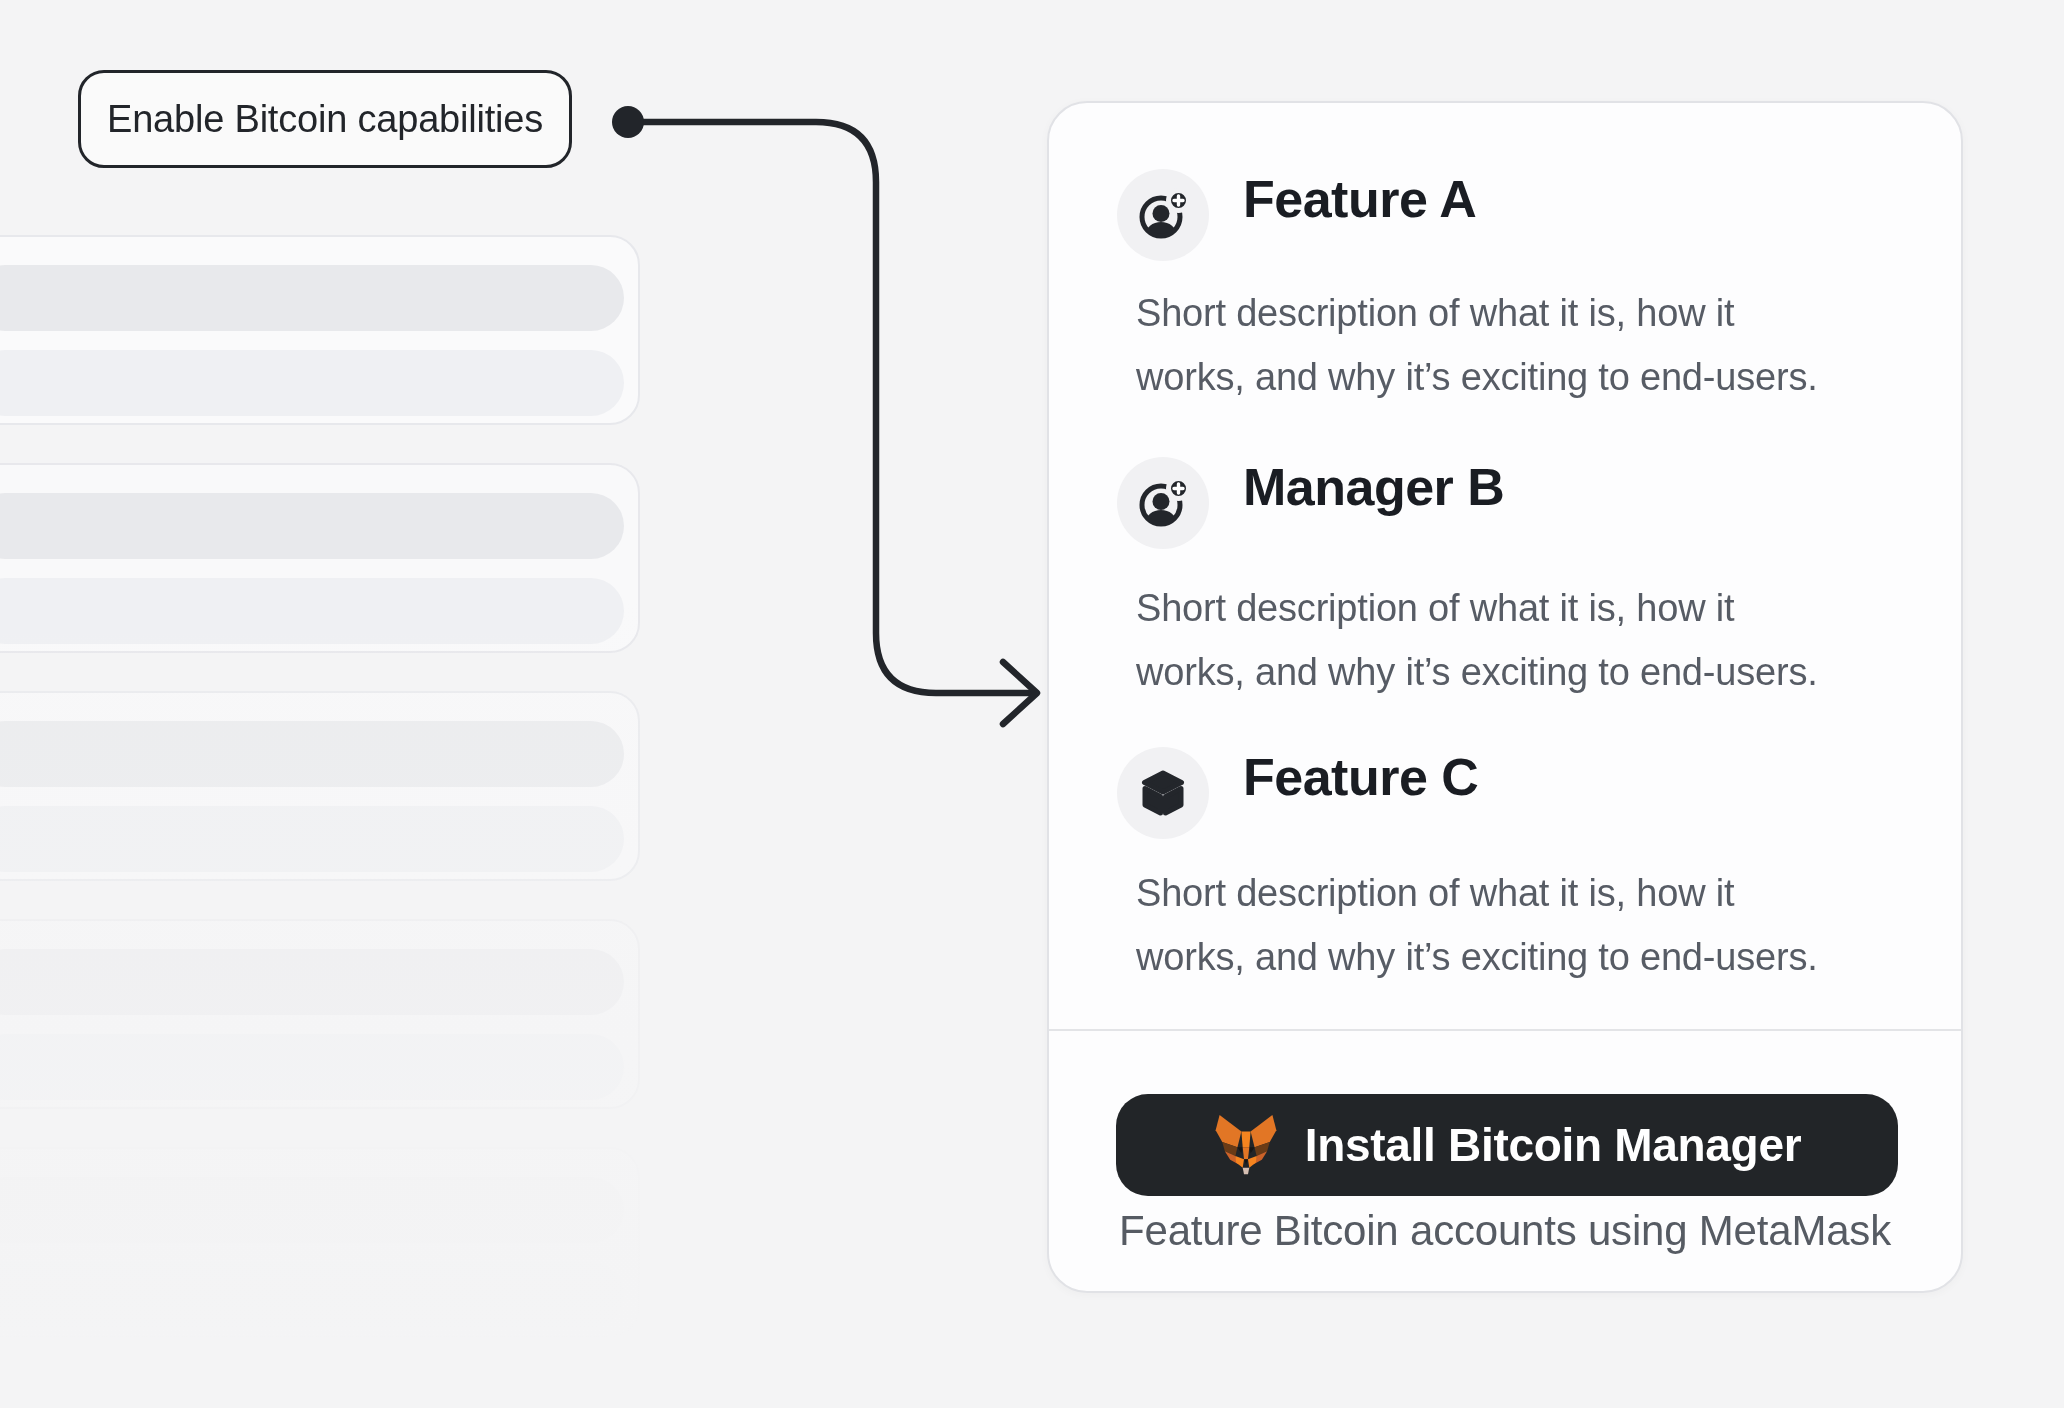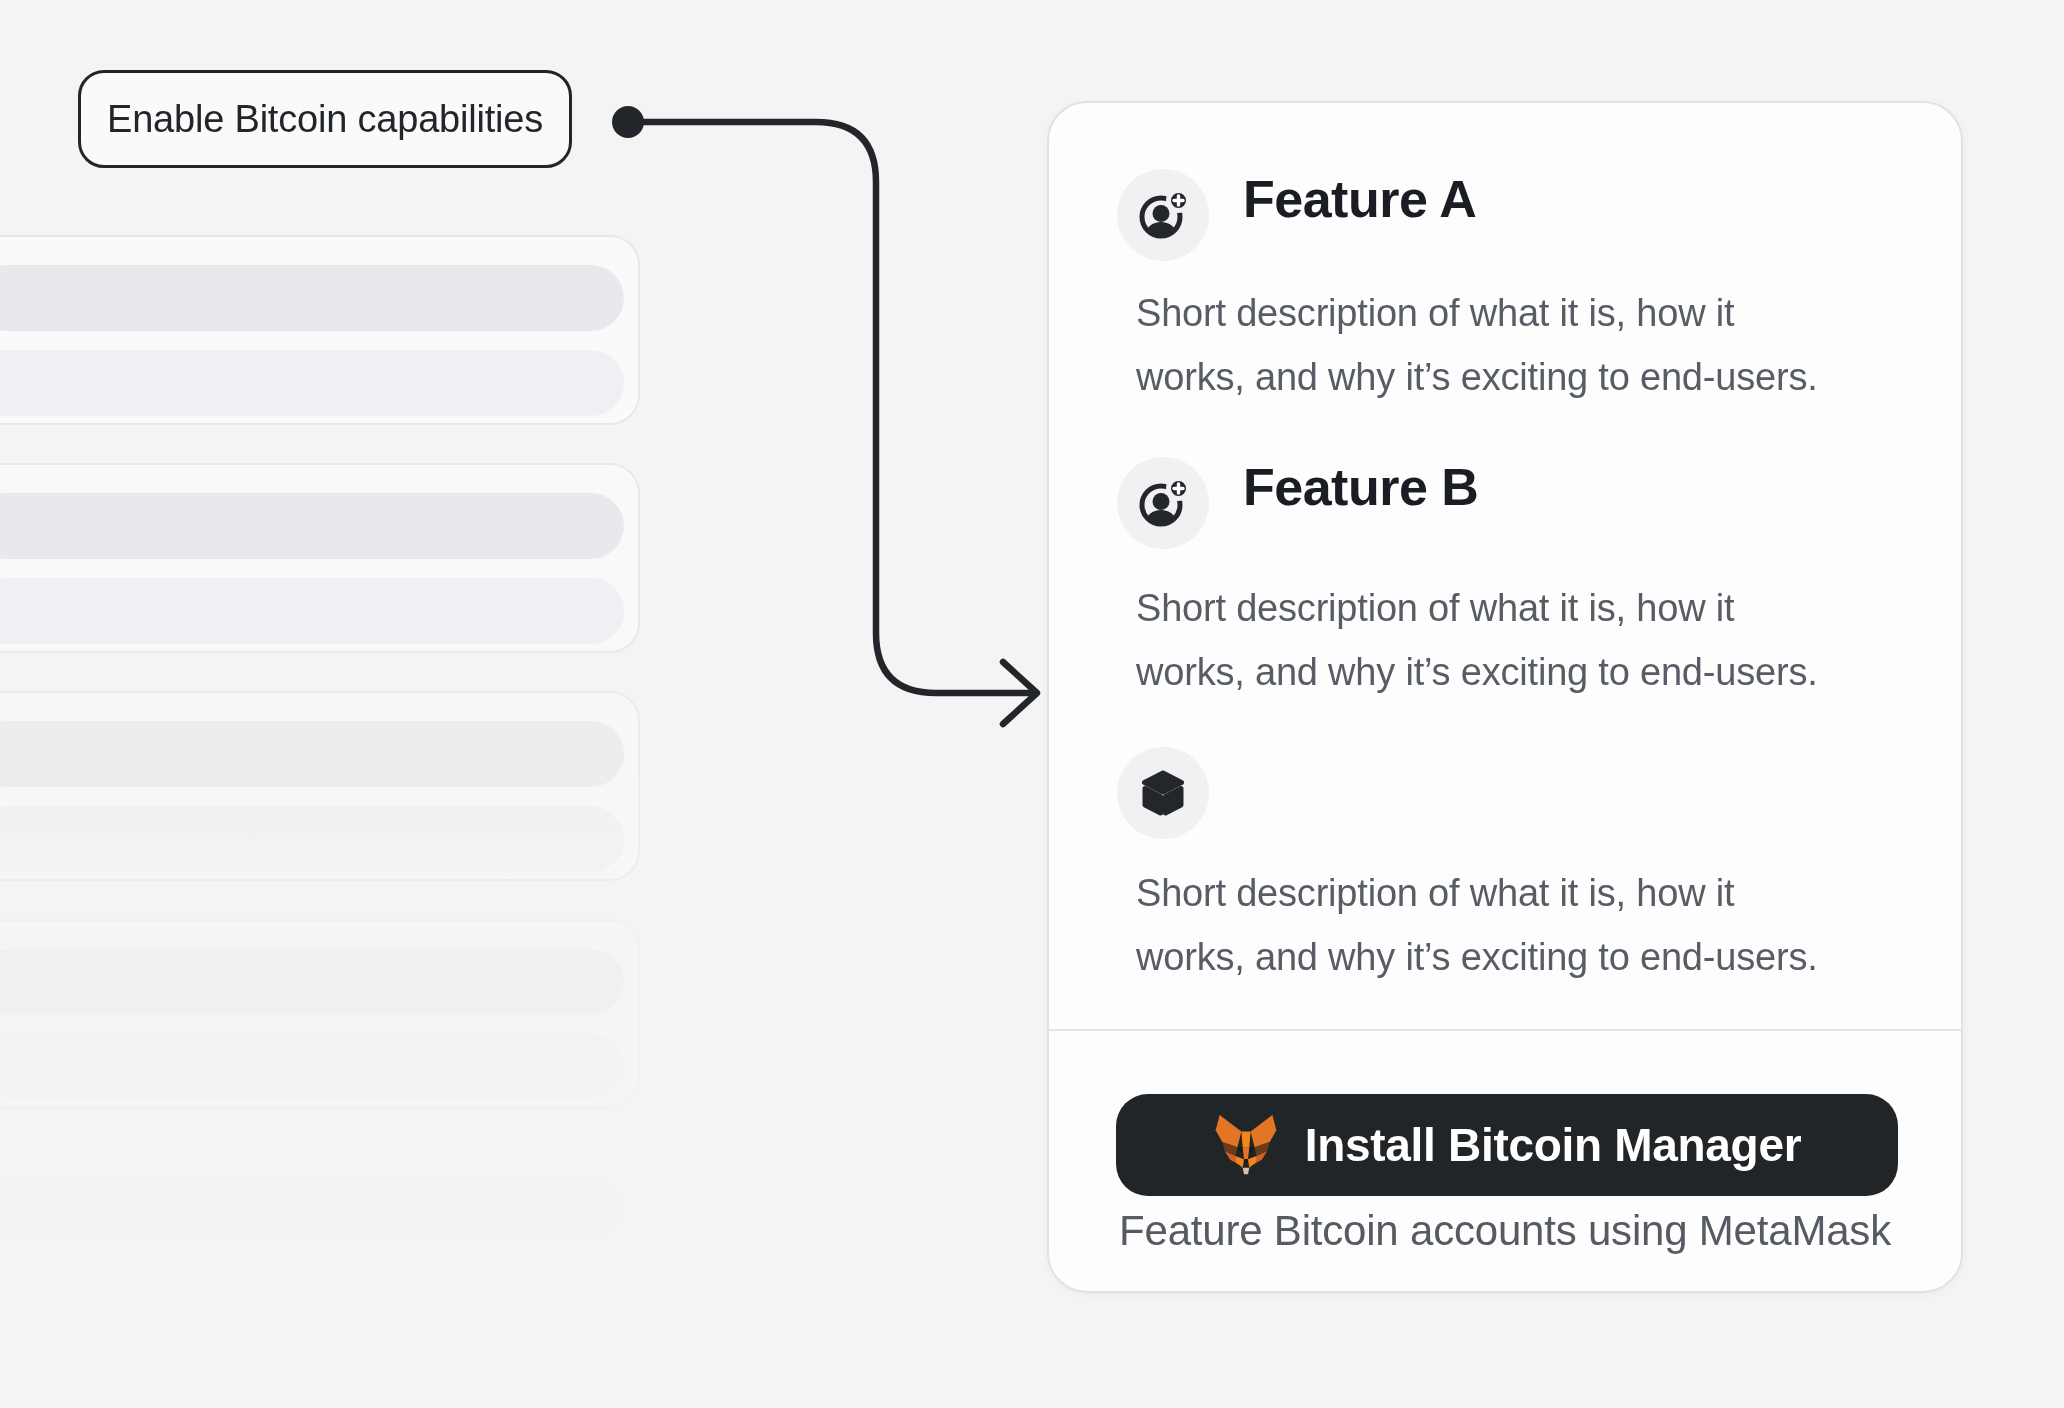--- a/index.html
+++ b/index.html
@@ -233,37 +233,38 @@
                 <circle cx="26" cy="30" r="19"></circle>
               </clipPath>
             </defs>
           <circle cx="26" cy="26.5" r="8.5" fill="#23262b"></circle>
           <ellipse cx="26" cy="47.5" rx="15.5" ry="12.5" fill="#23262b" clip-path="url(#pc2)"></ellipse>
           <circle cx="26" cy="30" r="19" fill="none" stroke="#23262b" stroke-width="5"></circle>
           <circle cx="43.5" cy="13.5" r="10" fill="#23262b" stroke="#f1f1f3" stroke-width="5"></circle>
           <path d="M 43.5,9 V 18 M 39,13.5 H 48" stroke="#ffffff" stroke-width="3.4" stroke-linecap="round"></path>
         </svg>
       </div>
-      <div class="feature-title">Feature B</div>
+      <div class="feature-title">Manager B</div>
     </div>
     <div class="feature-desc fb">
       <span>Short description of what it is, how it</span><br>
       <span>works, and why it’s exciting to end-users.</span>
     </div>
 
     <div class="feature-row fc">
       <div class="icon-circle">
         <svg width="54" height="54" viewBox="0 0 54 54" xmlns="http://www.w3.org/2000/svg">
           <g fill="#23262b" stroke="#23262b" stroke-width="5" stroke-linejoin="round">
             <polygon points="27,7 45.5,16.5 27,26 8.5,16.5"></polygon>
             <polygon points="9,22.5 24.5,30.5 24.5,47 9,39"></polygon>
             <polygon points="45,22.5 29.5,30.5 29.5,47 45,39"></polygon>
           </g>
         </svg>
       </div>
+      <div class="feature-title">Feature C</div>
     </div>
     <div class="feature-desc fc">
       <span>Short description of what it is, how it</span><br>
       <span>works, and why it’s exciting to end-users.</span>
     </div>
 
     <div class="card-divider"></div>
 
     <button class="install-button">
       <svg class="fox-icon" viewBox="0 0 100 93" xmlns="http://www.w3.org/2000/svg">

